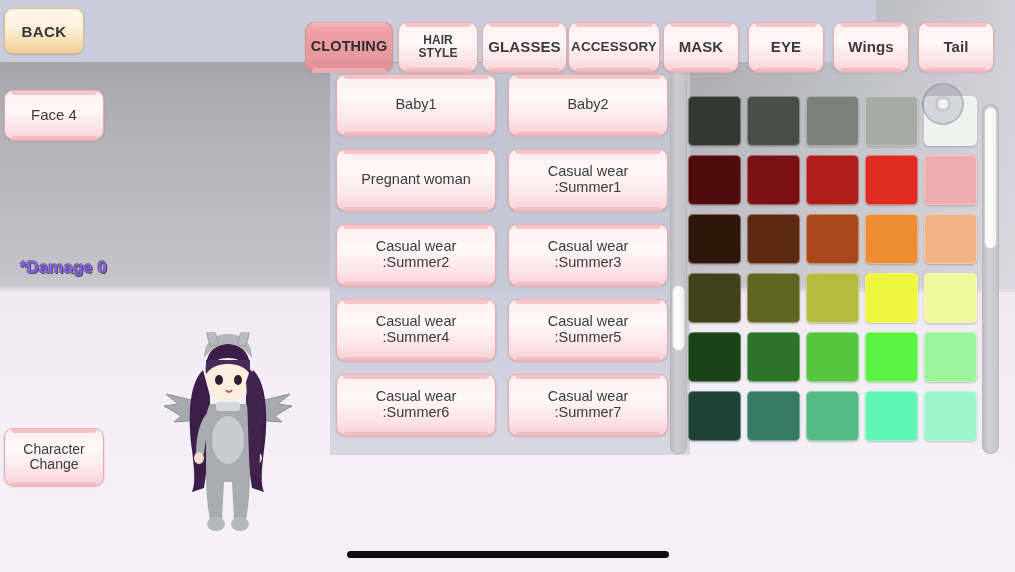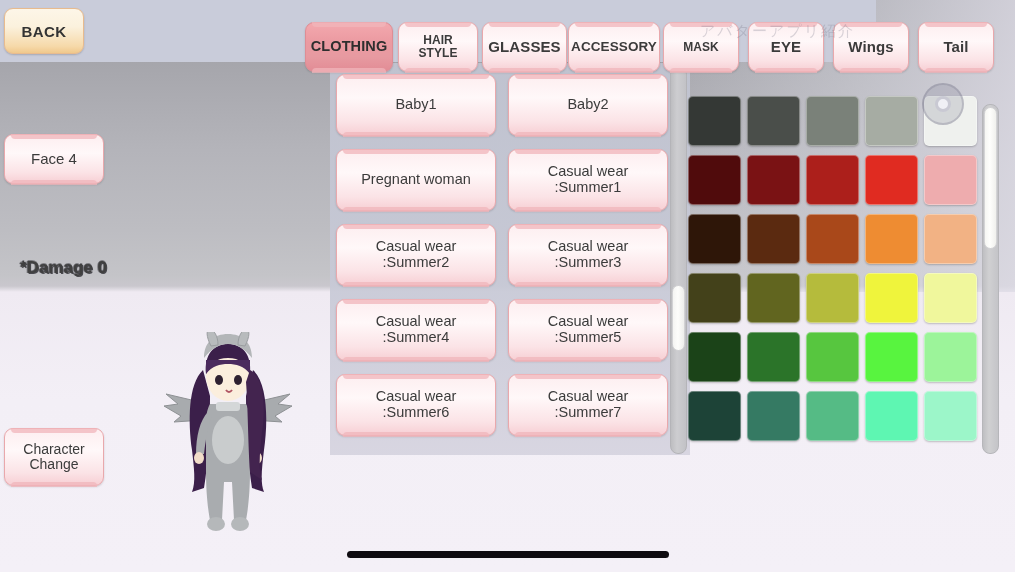--- a/index.html
+++ b/index.html
@@ -97,31 +97,31 @@
   
   .tab {
     position: absolute; top: 22px; height: 50px;
     font-size: 15px; font-weight: 600; letter-spacing: .1px;
     padding: 8px 6px;
   }
 
   
   #face-button {
     position: absolute; left: 4px; top: 90px; width: 100px; height: 50px;
-    font-size: 15px; z-index: 12; margin-top: 44px;
+    font-size: 15px; z-index: 12;
   }
   #character-change-button {
     position: absolute; left: 4px; top: 428px; width: 100px; height: 58px;
     font-size: 14px; z-index: 12;
   }
 
   
   .stat-lines {
     position: absolute; left: 20px; top: 258px; z-index: 11;
-    color: #404040;
+    color: #8b5cf6;
     font-size: 17px; font-weight: 700;
     line-height: 1.22;
     text-shadow: 1px 1px 0 rgba(60,60,65,.9), -1px 0 0 rgba(60,60,65,.5), 0 -1px 0 rgba(60,60,65,.5);
     white-space: nowrap;
   }
 
   
   #clothing-panel {
     position: absolute; left: 330px; top: 63px; width: 360px; height: 392px;
     background: linear-gradient(to bottom, rgba(193,196,209,0.95) 0%, rgba(199,201,214,0.92) 55%, rgba(212,210,222,0.88) 100%);
@@ -293,36 +293,35 @@
         </div>
         <div class="gbtn tab" style="left: 398px; width: 80px; font-size: 12px;">
           <span>HAIR<br>STYLE</span>
         </div>
         <div class="gbtn tab" style="left: 482px; width: 85px; font-size: 15px;">
           <span>GLASSES</span>
         </div>
         <div class="gbtn tab" style="left: 568px; width: 92px; font-size: 13.5px;">
           <span>ACCESSORY</span>
         </div>
-        <div class="gbtn tab" style="left: 663px; width: 76px; font-size: 12px;">
+        <div class="gbtn tab" style="left: 663px; width: 76px; font-size: 15px;">
           <span>MASK</span>
         </div>
         <div class="gbtn tab" style="left: 748px; width: 76px; font-size: 15px; text-align: right;">
           <span>EYE</span>
         </div>
         <div class="gbtn tab" style="left: 833px; width: 76px; font-size: 15px;">
           <span>Wings</span>
         </div>
         <div class="gbtn tab" style="left: 918px; width: 76px; font-size: 15px;">
           <span>Tail</span>
         </div>
       </div>
   </div>
 
-  <div id="watermark">アバターアプリ紹介</div>
 
   <div id="clothing-panel">
     <div id="clothing-grid">
         <div class="gbtn clothing-item">
           <div>
             <span>Baby1</span>
           </div>
         </div>
         <div class="gbtn clothing-item">
           <div>

